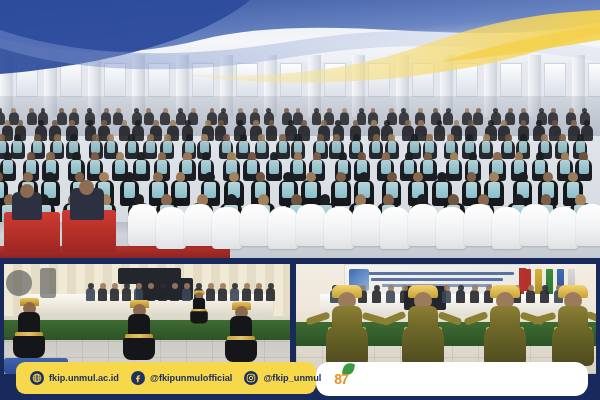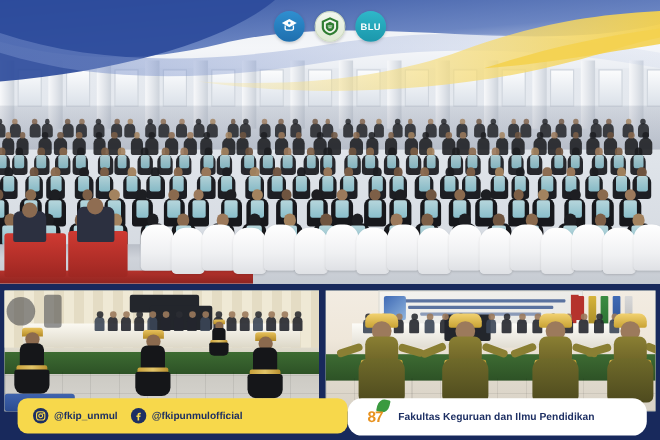--- a/index.html
+++ b/index.html
@@ -683,40 +683,20 @@
           <stop offset="100%" stop-color="#f3d14f" stop-opacity="0.95"></stop>
         </linearGradient>
       </defs>
       <path d="M0,0 H600 V22 C470,52 330,8 200,40 C120,60 50,52 0,38 Z" fill="url(#gblue)"></path>
       <path d="M0,0 H250 C210,34 120,64 0,74 Z" fill="#2c4b9b" opacity="0.92"></path>
       <path d="M0,30 C90,60 190,58 300,40 C400,24 500,30 600,48 L600,62 C500,44 400,40 300,56 C190,74 90,76 0,48 Z" fill="url(#gblue2)"></path>
       <path d="M600,10 C520,14 470,28 420,46 C360,68 280,80 180,74 C300,92 430,80 520,56 C556,46 580,38 600,34 Z" fill="url(#gyel)"></path>
       <path d="M600,26 C540,34 490,46 440,62 C500,58 560,46 600,40 Z" fill="#f4d24f" opacity="0.9"></path>
     </svg>
 
-    <div class="logos">
-      <div class="logo-c logo-kemdik">
-        <svg width="18" height="18" viewBox="0 0 24 24" aria-hidden="true">
-          <path d="M12 3 L21 8 L12 13 L3 8 Z" fill="#ffffff"></path>
-          <path d="M7 11 v4 c0 2 10 2 10 0 v-4" fill="none" stroke="#ffffff" stroke-width="1.6"></path>
-          <circle cx="12" cy="8" r="1.6" fill="#2f8fd0"></circle>
-        </svg>
-      </div>
-      <div class="logo-c logo-unmul">
-        <svg width="20" height="20" viewBox="0 0 24 24" aria-hidden="true">
-          <path d="M12 2 L21 6 v7 c0 5-5 8-9 9 -4-1-9-4-9-9 V6 Z" fill="#2f7d32"></path>
-          <path d="M12 4.5 L18.6 7.4 v5.4 c0 3.6-3.8 5.9-6.6 6.8 -2.8-.9-6.6-3.2-6.6-6.8 V7.4 Z" fill="#f1f6ed"></path>
-          <path d="M12 7 L16.5 9.2 v3.6 c0 2.4-2.6 4-4.5 4.6 -1.9-.6-4.5-2.2-4.5-4.6 V9.2 Z" fill="#2f7d32"></path>
-          <path d="M9.5 11 h5 v1 h-5 z M10.2 13 h3.6 v1 h-3.6 z" fill="#f1f6ed"></path>
-        </svg>
-      </div>
-      <div class="logo-c logo-blu">
-        <span>BLU</span>
-      </div>
-    </div>
   </div>
 
   <div class="photos">
 
     <div class="ph ph-left">
       <div class="stage-bg"></div>
       <div class="curtain"></div>
       <div class="screen-blk" style="left:40%; top:4px; width:22%; height:16px;"></div>
       <div class="headtable"></div>
       <div class="screen-blk" style="left:46%; top:14px; width:20%; height:22px;"></div>
@@ -887,41 +867,52 @@
       </div>
     </div>
   </div>
 
   <div class="white-panel">
     <div class="anniv">
       <div class="leaf"></div>
       <div class="num">87</div>
     </div>
     <div class="fac-txt">
-      <div class="fac-title">Fakultas Keguruan dan Ilmu Pendidikan</div>
     </div>
   </div>
 
   <div class="yellow-pill">
 
+    <div class="soc">
+      <span class="soc-ic">
+        <svg width="10" height="10" viewBox="0 0 24 24" aria-hidden="true">
+          <circle cx="12" cy="12" r="9.5" fill="none" stroke="#f7d84b" stroke-width="2"></circle>
+          <ellipse cx="12" cy="12" rx="4.5" ry="9.5" fill="none" stroke="#f7d84b" stroke-width="2"></ellipse>
+          <line x1="2.5" y1="12" x2="21.5" y2="12" stroke="#f7d84b" stroke-width="2"></line>
+          <line x1="4" y1="7" x2="20" y2="7" stroke="#f7d84b" stroke-width="1.6"></line>
+          <line x1="4" y1="17" x2="20" y2="17" stroke="#f7d84b" stroke-width="1.6"></line>
+        </svg>
+      </span>
+      <span class="soc-tx">fkip.unmul.ac.id</span>
+    </div>
+
+    <div class="soc">
+      <span class="soc-ic">
+        <svg width="10" height="10" viewBox="0 0 24 24" aria-hidden="true">
+          <path d="M14.6 8.4h2.2V5.3h-2.7c-2.8 0-4.4 1.7-4.4 4.3v1.9H7.2v3.2h2.5V22h3.5v-7.3h2.6l.5-3.2h-3.1V9.9c0-1 .4-1.5 1.4-1.5z" fill="#f7d84b"></path>
+        </svg>
+      </span>
+      <span class="soc-tx">@fkipunmulofficial</span>
+    </div>
 
     <div class="soc">
       <span class="soc-ic">
         <svg width="10" height="10" viewBox="0 0 24 24" aria-hidden="true">
           <rect x="3" y="3" width="18" height="18" rx="5.5" fill="none" stroke="#f7d84b" stroke-width="2.4"></rect>
           <circle cx="12" cy="12" r="4.2" fill="none" stroke="#f7d84b" stroke-width="2.4"></circle>
           <circle cx="17.3" cy="6.8" r="1.5" fill="#f7d84b"></circle>
         </svg>
       </span>
       <span class="soc-tx">@fkip_unmul</span>
     </div>
-
-    <div class="soc">
-      <span class="soc-ic">
-        <svg width="10" height="10" viewBox="0 0 24 24" aria-hidden="true">
-          <path d="M14.6 8.4h2.2V5.3h-2.7c-2.8 0-4.4 1.7-4.4 4.3v1.9H7.2v3.2h2.5V22h3.5v-7.3h2.6l.5-3.2h-3.1V9.9c0-1 .4-1.5 1.4-1.5z" fill="#f7d84b"></path>
-        </svg>
-      </span>
-      <span class="soc-tx">@fkipunmulofficial</span>
-    </div>
   </div>
 
 </div>
 
 </body></html>

